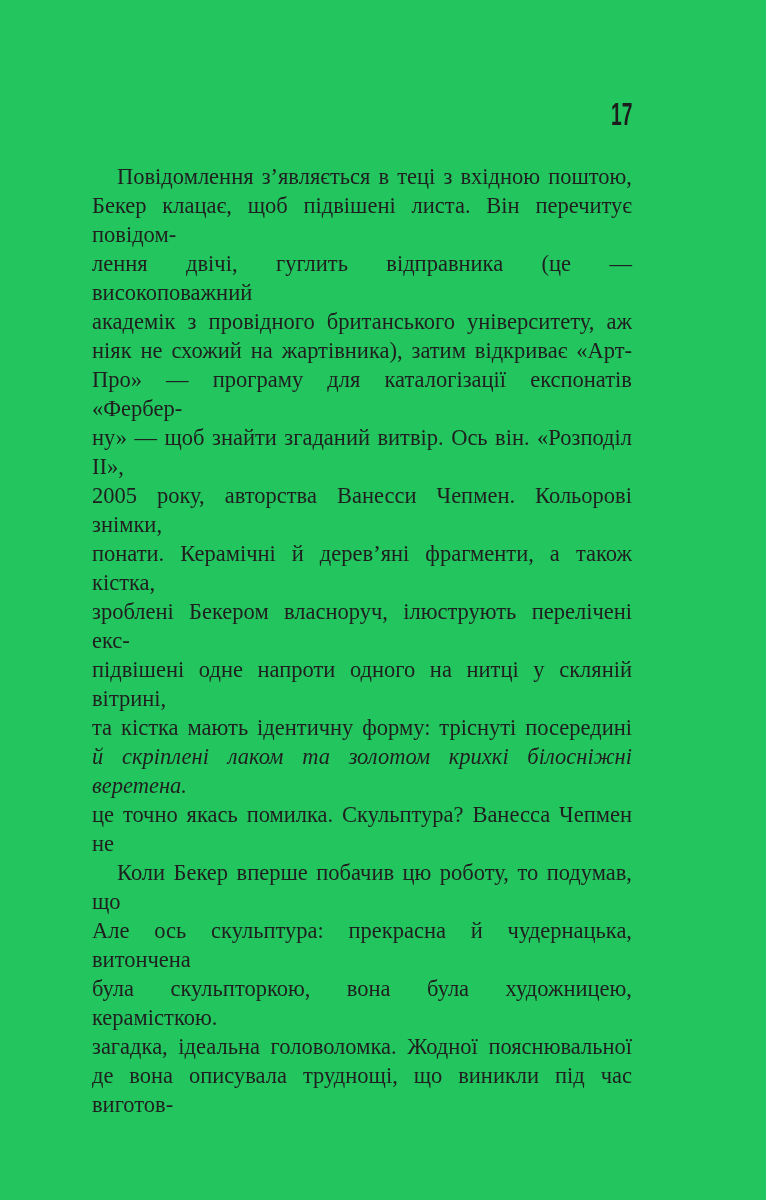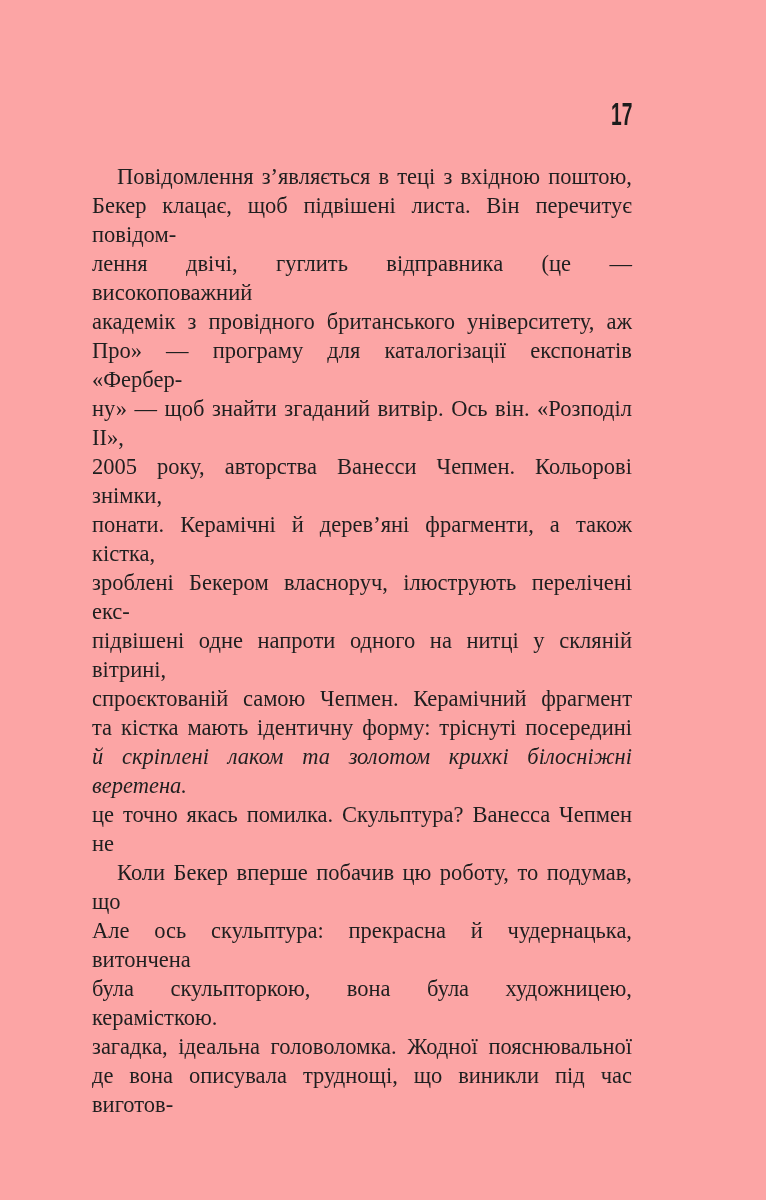--- a/index.html
+++ b/index.html
@@ -4,21 +4,21 @@
 <style>
   html, body {
     margin: 0;
     padding: 0;
     background: #ffffff;
   }
   .page {
     position: relative;
     width: 766px;
     height: 1200px;
-    background: #fca5a5;
+    background: #22c55e;
     overflow: hidden;
   }
   .page-number {
     position: absolute;
     top: 99px;
     left: 92px;
     width: 540px;
     text-align: right;
     color: #1c1c1c;
   }
@@ -59,27 +59,27 @@
     <span class="num">17</span>
   </div>
 
   <div class="text-block">
 
     <div class="paragraph">
       <div class="line indent">Повідомлення з’являється в теці з вхідною поштою,</div>
       <div class="line">Бекер клацає, щоб підвішені листа. Він перечитує повідом-</div>
       <div class="line">лення двічі, гуглить відправника (це — високоповажний</div>
       <div class="line">академік з провідного британського університету, аж</div>
+      <div class="line">ніяк не схожий на жартівника), затим відкриває «Арт-</div>
       <div class="line">Про» — програму для каталогізації експонатів «Фербер-</div>
       <div class="line">ну» — щоб знайти згаданий витвір. Ось він. «Розподіл II»,</div>
       <div class="line">2005 року, авторства Ванесси Чепмен. Кольорові знімки,</div>
       <div class="line">понати. Керамічні й дерев’яні фрагменти, а також кістка,</div>
       <div class="line">зроблені Бекером власноруч, ілюструють перелічені екс-</div>
       <div class="line">підвішені одне напроти одного на нитці у скляній вітрині,</div>
-      <div class="line">спроєктованій самою Чепмен. Керамічний фрагмент</div>
       <div class="line">та кістка мають ідентичну форму: тріснуті посередині</div>
       <div class="line end">й скріплені лаком та золотом крихкі білосніжні веретена.</div>
     </div>
 
     <div class="paragraph">
       <div class="line">це точно якась помилка. Скульптура? Ванесса Чепмен не</div>
       <div class="line indent">Коли Бекер вперше побачив цю роботу, то подумав, що</div>
       <div class="line">Але ось скульптура: прекрасна й чудернацька, витончена</div>
       <div class="line">була скульпторкою, вона була художницею, керамісткою.</div>
       <div class="line">загадка, ідеальна головоломка. Жодної пояснювальної</div>

